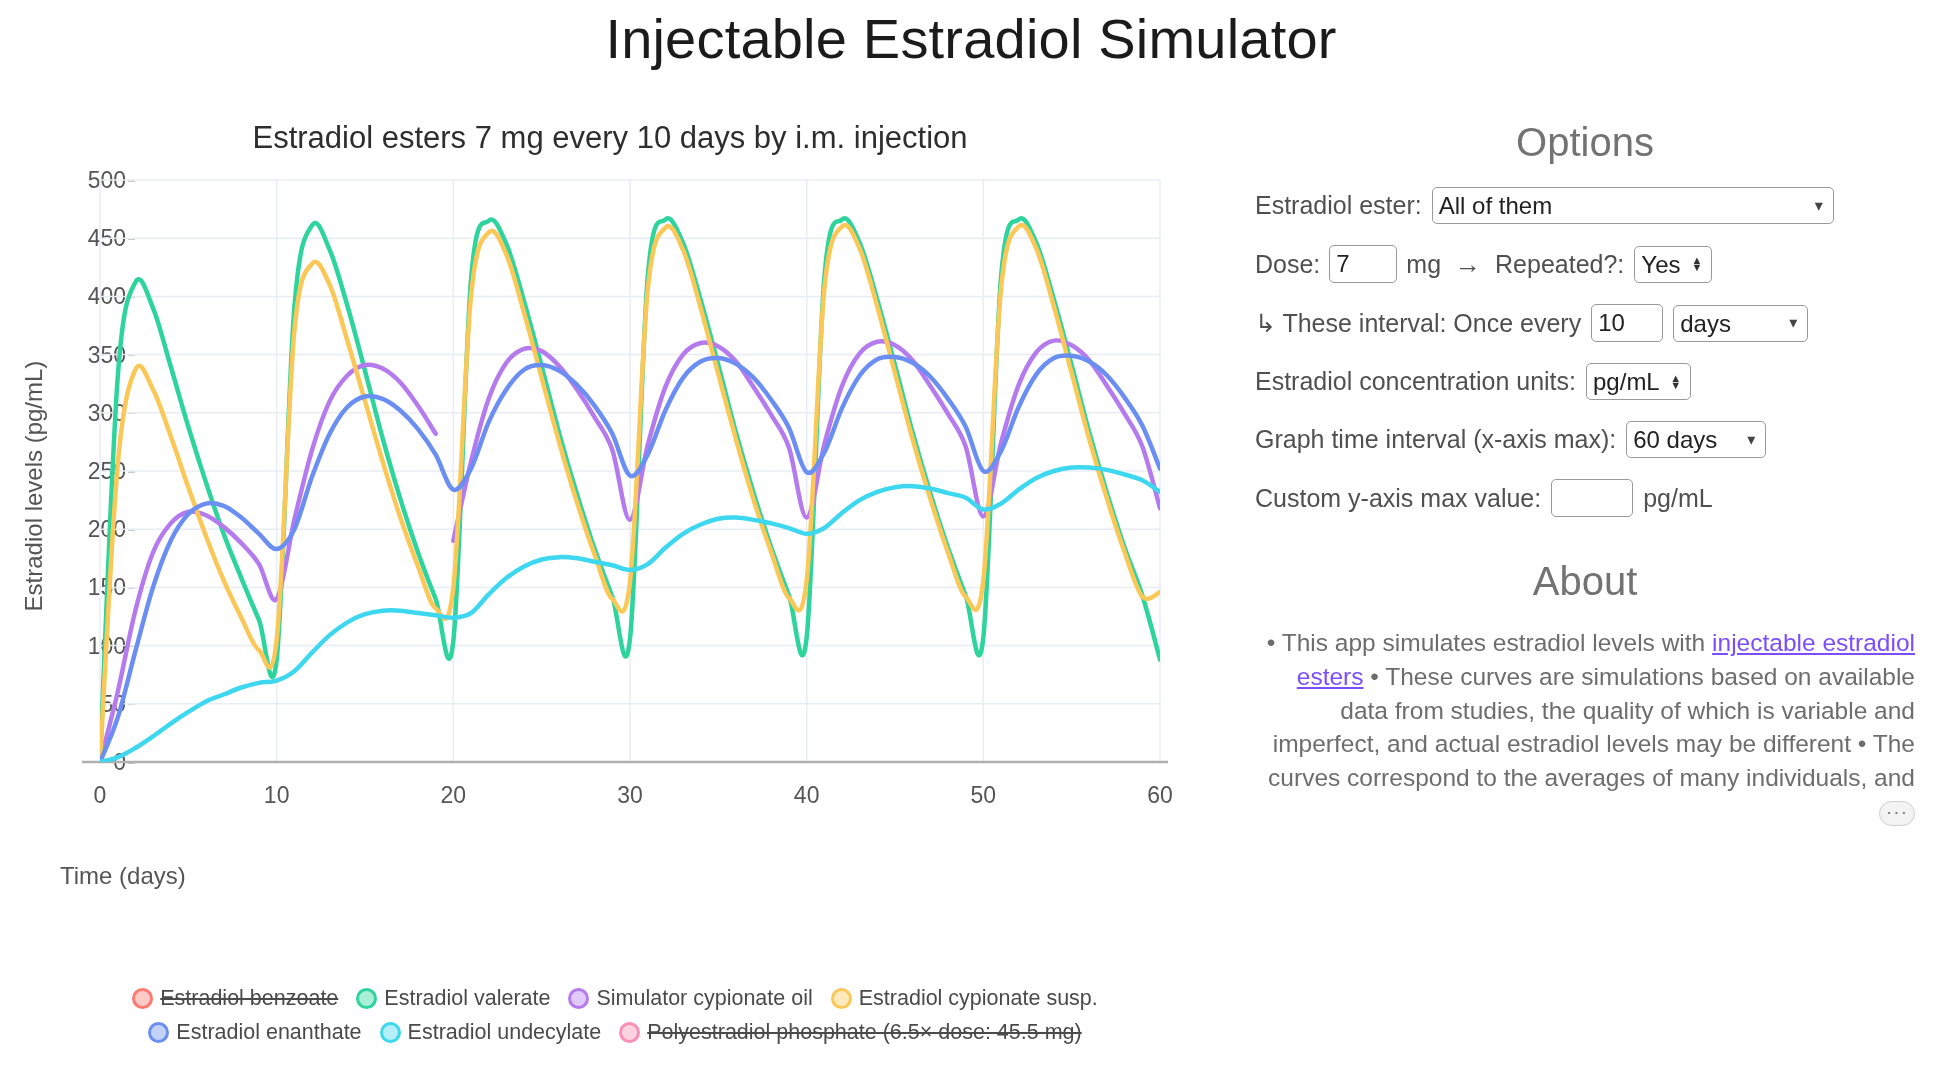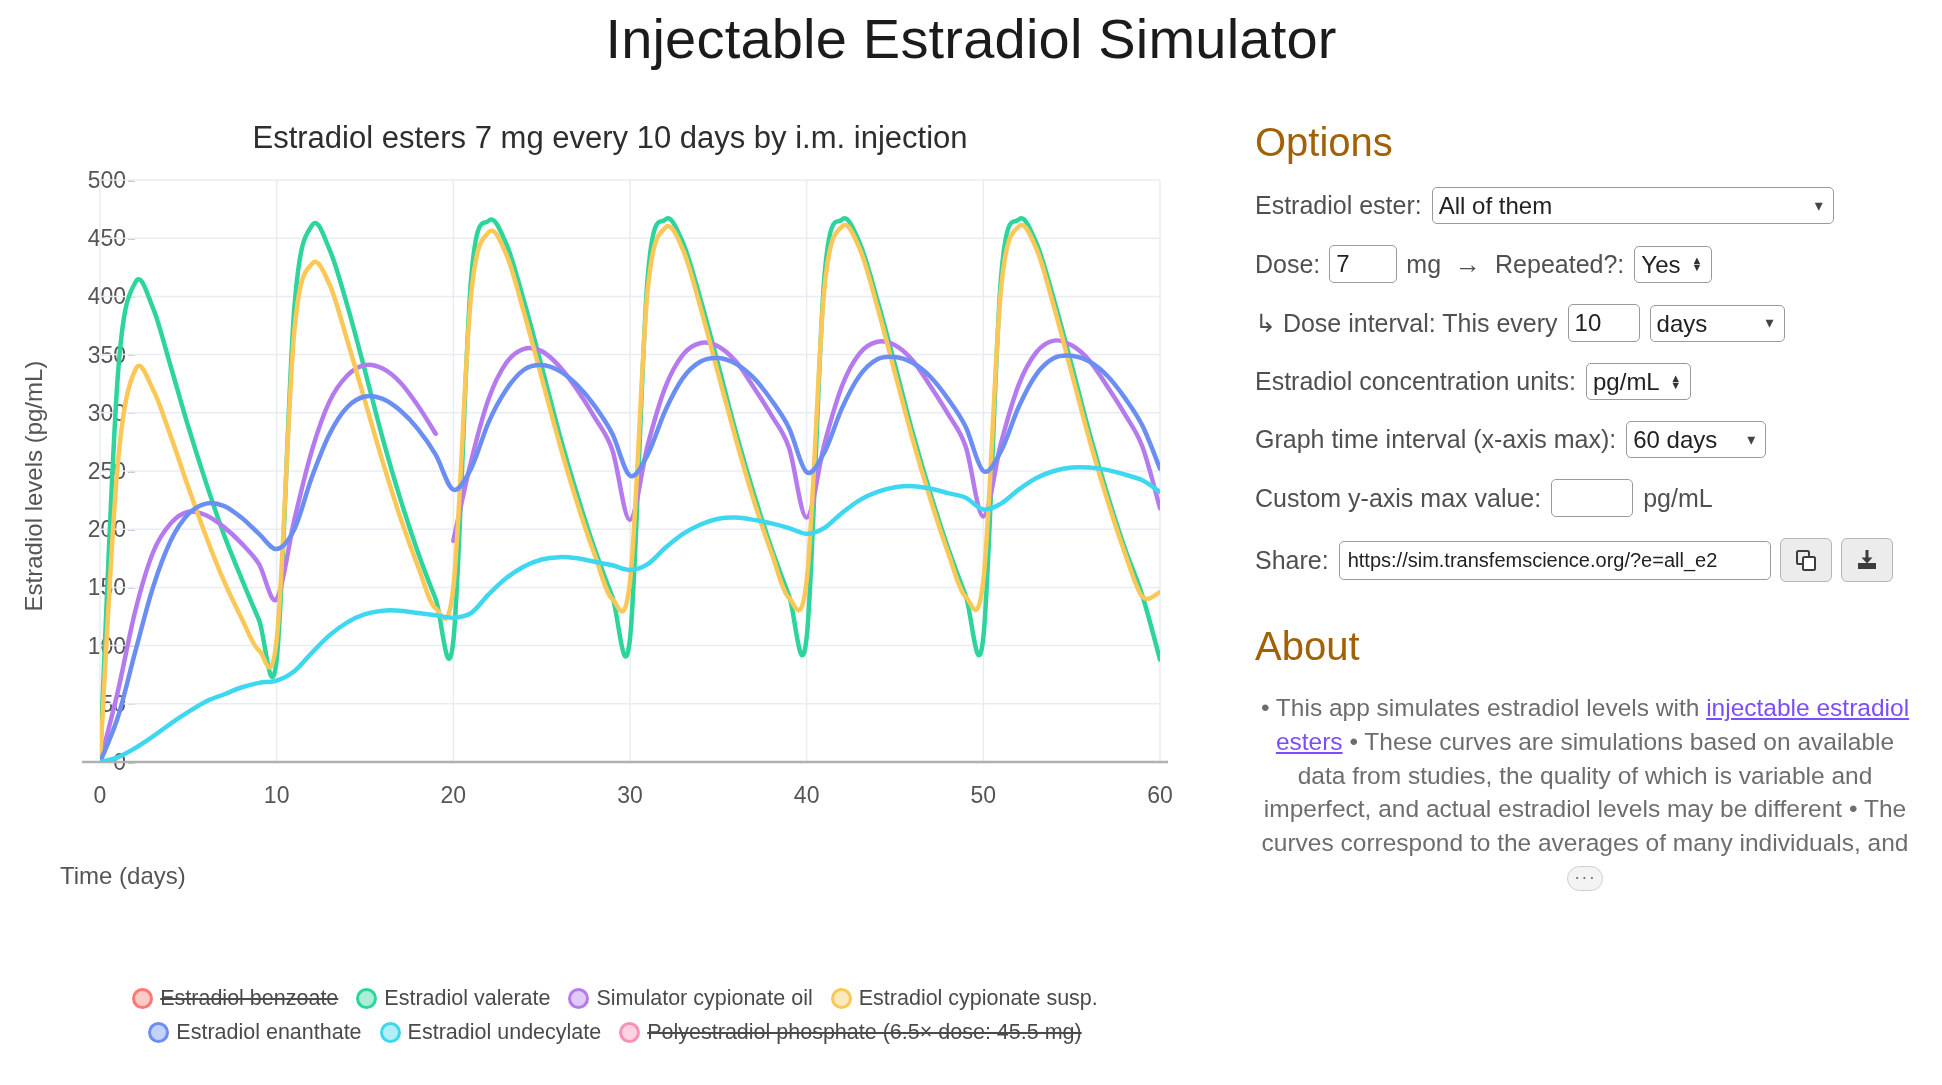--- a/index.html
+++ b/index.html
@@ -67,21 +67,21 @@
   .legend-dot {
     width: 21px; height: 21px; border-radius: 50%;
     border: 3px solid #888; background: #ddd; flex: none;
   }
   .legend-label { font-size: 21.5px; color: #4a4a4a; white-space: nowrap; }
   .legend-item.off .legend-label { text-decoration: line-through; color: #4a4a4a; }
 
   
   .options-panel { position: absolute; left: 1255px; top: 120px; width: 660px; }
   .section-head {
-    text-align: left; font-size: 40px; font-weight: 400; color: #a16207;
+    text-align: center; font-size: 40px; font-weight: 400; color: #737373;
     margin: 0 0 22px 0;
   }
   .opt-row {
     display: flex; align-items: center; flex-wrap: wrap;
     font-size: 25px; color: #505050; margin-bottom: 21px; gap: 0;
   }
   .opt-label { white-space: nowrap; }
   select, input[type="text"] {
     font-family: "Liberation Sans", sans-serif;
     font-size: 24px; color: #222;
@@ -119,21 +119,21 @@
     border: 1px solid #b5b5b5; border-radius: 6px;
     background: #ececec; display: inline-flex;
     align-items: center; justify-content: center; cursor: pointer;
   }
   .arrow { margin: 0 14px; font-size: 26px; color: #505050; }
 
   
   .about { margin-top: 42px; }
   .about-body {
     font-size: 24.5px; line-height: 1.38; color: #6d6d6d;
-    text-align: center;
+    text-align: right;
   }
   .about-body a { color: #7c4dff; text-decoration: underline; }
   .ellipsis-btn {
     display: inline-flex; align-items: center; justify-content: center;
     width: 36px; height: 25px; border: 1px solid #cfcfcf; border-radius: 13px;
     background: #f3f3f3; color: #777; font-size: 19px; line-height: 1;
     vertical-align: middle; cursor: pointer; letter-spacing: 1px;
     padding-bottom: 5px;
   }
 </style>
@@ -267,21 +267,21 @@
           <option>Yes</option>
         </select>
         <span class="spin">
             <span>▲</span>
             <span>▼</span>
           </span>
       </span>
     </div>
 
     <div class="opt-row">
-      <span class="opt-label">↳ Dose interval: This every</span>
+      <span class="opt-label">↳ These interval: Once every</span>
       <input class="num2" type="text" style="margin-left: 10px;" value="10">
       <span class="sel-wrap" style="margin-left:10px;">
         <select class="sm-sel" style="width:135px;">
           <option>days</option>
         </select>
         <span class="chev">▾</span>
       </span>
     </div>
 
     <div class="opt-row">
@@ -306,37 +306,20 @@
         <span class="chev">▾</span>
       </span>
     </div>
 
     <div class="opt-row">
       <span class="opt-label">Custom y-axis max value:</span>
       <input class="blank" type="text" style="margin-left: 10px;" value="">
       <span class="opt-label" style="margin-left:10px;">pg/mL</span>
     </div>
 
-    <div class="opt-row">
-      <span class="opt-label">Share:</span>
-      <input class="share" type="text" style="margin-left: 10px;" value="https://sim.transfemscience.org/?e=all_e2">
-      <span class="icon-btn">
-        <svg width="24" height="24" viewBox="0 0 24 24">
-          <rect x="3" y="3" width="12" height="13" rx="1.5" fill="none" stroke="#3d3d3d" stroke-width="2"></rect>
-          <rect x="9" y="9" width="12" height="13" rx="1.5" fill="#fff" stroke="#3d3d3d" stroke-width="2"></rect>
-        </svg>
-      </span>
-      <span class="icon-btn">
-        <svg width="24" height="24" viewBox="0 0 24 24">
-          <path d="M12 2 v9" stroke="#3d3d3d" stroke-width="3" fill="none"></path>
-          <path d="M6.5 9.5 L12 15.5 L17.5 9.5 Z" fill="#3d3d3d"></path>
-          <path d="M3 15 h18 v6 H3 Z" fill="#3d3d3d"></path>
-        </svg>
-      </span>
-    </div>
 
     <div class="about">
       <div class="section-head">About</div>
       <div class="about-body">
         <span>• This app simulates estradiol levels with </span><a href="#">injectable estradiol esters</a><span> • These curves are simulations based on available data from studies, the quality of which is variable and imperfect, and actual estradiol levels may be different • The curves correspond to the averages of many individuals, and </span><span class="ellipsis-btn">···</span>
       </div>
     </div>
   </div>
 </div>
 

